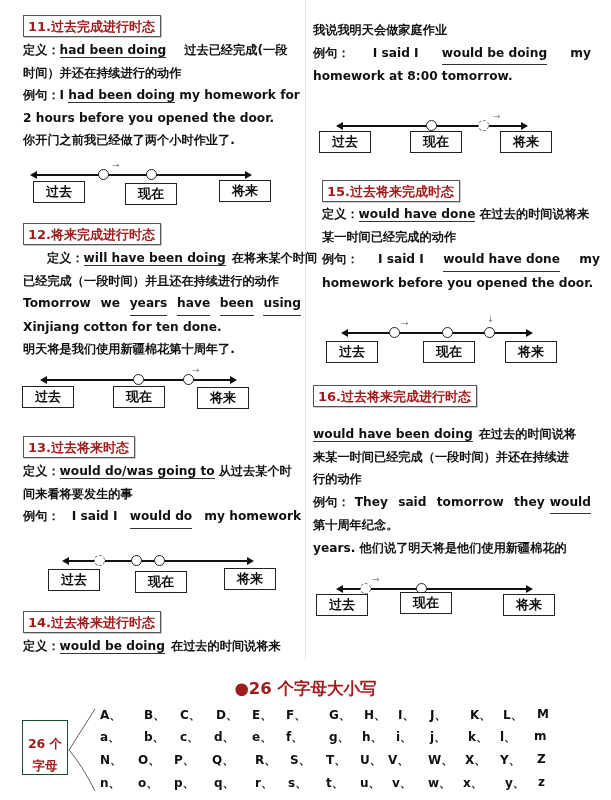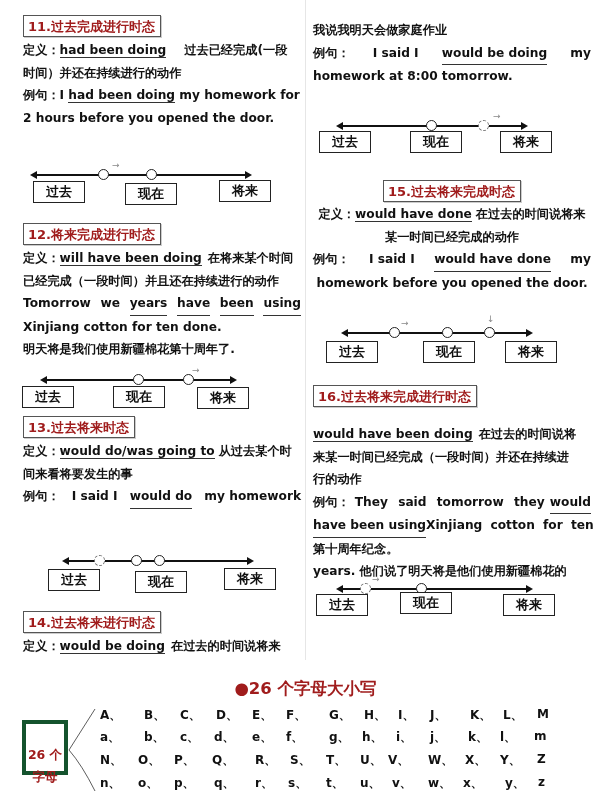--- a/index.html
+++ b/index.html
@@ -19,58 +19,59 @@
   .timeline{position:absolute;height:40px;}
   .axis{position:absolute;height:1.5px;background:#111;}
   .arrow-l{position:absolute;width:0;height:0;border-top:4px solid transparent;border-bottom:4px solid transparent;border-right:7px solid #111;}
   .arrow-r{position:absolute;width:0;height:0;border-top:4px solid transparent;border-bottom:4px solid transparent;border-left:7px solid #111;}
   .dot{position:absolute;width:9px;height:9px;border:1.2px solid #222;border-radius:50%;background:#fff;}
   .dot.dashed{border-style:dashed;border-color:#777;}
   .tiny-arrow{position:absolute;font-size:9px;color:#888;line-height:9px;}
   .tbox{position:absolute;border:1.5px solid #222;height:20px;width:50px;font-size:13px;font-weight:bold;
         text-align:center;line-height:20px;background:#fff;}
   .alpha-title{position:absolute;left:0;width:611px;top:678px;text-align:center;color:#a01c1c;font-weight:bold;font-size:16.5px;}
-  .alpha-box{position:absolute;left:22px;top:720px;width:46px;height:55px;border:4px solid #14532d;color:#a01c1c;
-       font-weight:bold;font-size:12.5px;line-height:22px;text-align:center;padding-top:20px;box-sizing:border-box;}
+  .alpha-box{position:absolute;left:22px;top:720px;width:46px;height:55px;border:1px solid #14532d;color:#a01c1c;
+       font-weight:bold;font-size:12.5px;line-height:22px;text-align:center;padding-top:12px;box-sizing:border-box;}
   .alpha-row{position:absolute;left:100px;height:20px;font-size:12px;font-weight:bold;}
   .alpha-row span{position:absolute;top:0;}
 </style>
 </head>
 <body>
 
 <div class="divider"></div>
 
 <div class="col col-left">
 
   <div class="section" style="left:23px;top:15px;width:278px;">
     <div class="sec-title">11.过去完成进行时态</div>
     <div class="line" style="margin-top:2px;">
       <span>定义：</span><span class="u">had been doing</span><span style="margin-left:18px;">过去已经完成(一段</span>
     </div>
     <div class="line">时间）并还在持续进行的动作</div>
     <div class="line">
       <span>例句：</span><span>I </span><span class="u">had been doing</span><span> my homework for</span>
     </div>
     <div class="line">2 hours before you opened the door.</div>
+    <div class="line">你开门之前我已经做了两个小时作业了.</div>
   </div>
   <div class="timeline" style="left:30px;top:166px;width:240px;">
     <div class="axis" style="left:5px;top:8px;width:210px;"></div>
     <div class="arrow-l" style="left:0;top:5px;"></div>
     <div class="arrow-r" style="left:215px;top:5px;"></div>
     <div class="dot" style="left:68px;top:3px;"></div>
     <div class="tiny-arrow" style="left:82px;top:-5px;">→</div>
     <div class="dot" style="left:116px;top:3px;"></div>
   </div>
   <div class="tbox" style="left:33px;top:181px;">过去</div>
   <div class="tbox" style="left:125px;top:183px;">现在</div>
   <div class="tbox" style="left:219px;top:180px;">将来</div>
 
   <div class="section" style="left:23px;top:223px;width:278px;">
     <div class="sec-title">12.将来完成进行时态</div>
-    <div class="line" style="margin-top:2px;">
+    <div class="line" style="margin-top:2px;margin-left:24px;">
       <span>定义：</span><span class="u">will have been doing</span><span style="margin-left:6px;">在将来某个时间</span>
     </div>
     <div class="line">已经完成（一段时间）并且还在持续进行的动作</div>
     <div class="line just">
       <span>Tomorrow</span>
       <span>we</span>
       <span class="u">years</span>
       <span class="u">have</span>
       <span class="u">been</span>
       <span class="u">using</span>
@@ -83,21 +84,21 @@
     <div class="arrow-l" style="left:0;top:5px;"></div>
     <div class="arrow-r" style="left:190px;top:5px;"></div>
     <div class="dot" style="left:93px;top:3px;"></div>
     <div class="tiny-arrow" style="left:152px;top:-5px;">→</div>
     <div class="dot" style="left:143px;top:3px;"></div>
   </div>
   <div class="tbox" style="left:22px;top:386px;">过去</div>
   <div class="tbox" style="left:113px;top:386px;">现在</div>
   <div class="tbox" style="left:197px;top:387px;">将来</div>
 
-  <div class="section" style="left:23px;top:416px;width:278px;">
+  <div class="section" style="left:23px;top:436px;width:278px;">
     <div class="sec-title">13.过去将来时态</div>
     <div class="line" style="margin-top:2px;">
       <span>定义：</span><span class="u">would do/was going to</span><span style="margin-left:4px;">从过去某个时</span>
     </div>
     <div class="line">间来看将要发生的事</div>
     <div class="line just">
       <span>例句：</span>
       <span>I said I</span>
       <span class="u">would do</span>
       <span>my homework</span>
@@ -140,21 +141,21 @@
     <div class="arrow-l" style="left:0;top:5px;"></div>
     <div class="arrow-r" style="left:185px;top:5px;"></div>
     <div class="dot" style="left:90px;top:3px;"></div>
     <div class="dot dashed" style="left:142px;top:3px;"></div>
     <div class="tiny-arrow" style="left:157px;top:-5px;">→</div>
   </div>
   <div class="tbox" style="left:13px;top:131px;">过去</div>
   <div class="tbox" style="left:104px;top:131px;">现在</div>
   <div class="tbox" style="left:194px;top:131px;">将来</div>
 
-  <div class="section" style="left:7px;top:180px;width:278px;text-align:center;">
+  <div class="section" style="left:16px;top:180px;width:278px;">
     <div class="sec-title">15.过去将来完成时态</div>
     <div class="line" style="margin-top:1px;">
       <span>定义：</span><span class="u">would have done</span><span style="margin-left:4px;">在过去的时间说将来</span>
     </div>
     <div class="line">某一时间已经完成的动作</div>
     <div class="line just">
       <span>例句：</span>
       <span>I said I</span>
       <span class="u">would have done</span>
       <span>my</span>
@@ -179,24 +180,20 @@
     <div class="sec-title">16.过去将来完成进行时态</div>
     <div class="line" style="margin-top:16px;">
       <span class="u">would have been doing</span><span style="margin-left:6px;">在过去的时间说将</span>
     </div>
     <div class="line">来某一时间已经完成（一段时间）并还在持续进</div>
     <div class="line">行的动作</div>
     <div class="line" style="display:flex;justify-content:space-between;">
       <span>例句：</span>
       <span style="word-spacing:6px;">They said tomorrow they</span>
       <span class="u">would</span>
-    </div>
-    <div class="line" style="display:flex;justify-content:space-between;">
-      <span class="u">have been using</span>
-      <span style="word-spacing:4px;">Xinjiang cotton for ten</span>
     </div>
     <div class="line">第十周年纪念。</div>
     <div class="line">years. 他们说了明天将是他们使用新疆棉花的</div>
   </div>
   <div class="timeline" style="left:30px;top:580px;width:240px;">
     <div class="axis" style="left:5px;top:8px;width:185px;"></div>
     <div class="arrow-l" style="left:0;top:5px;"></div>
     <div class="arrow-r" style="left:190px;top:5px;"></div>
     <div class="dot dashed" style="left:24px;top:3px;"></div>
     <div class="tiny-arrow" style="left:36px;top:-5px;">→</div>

